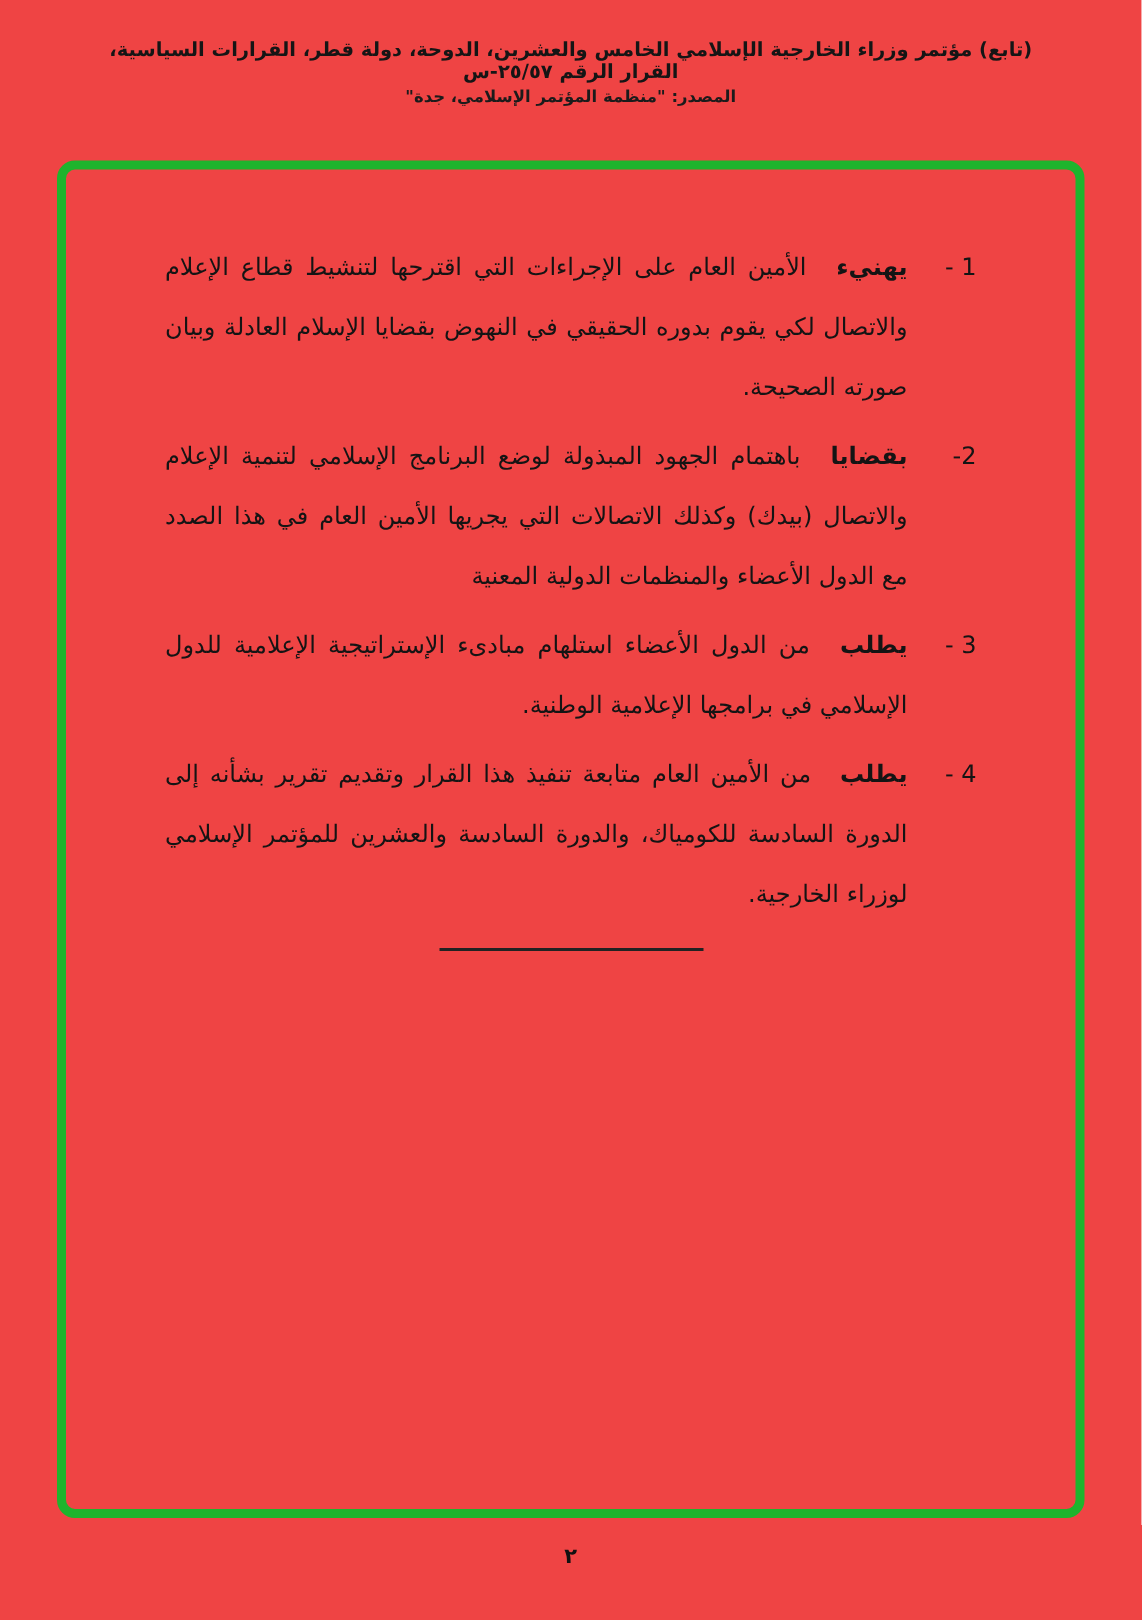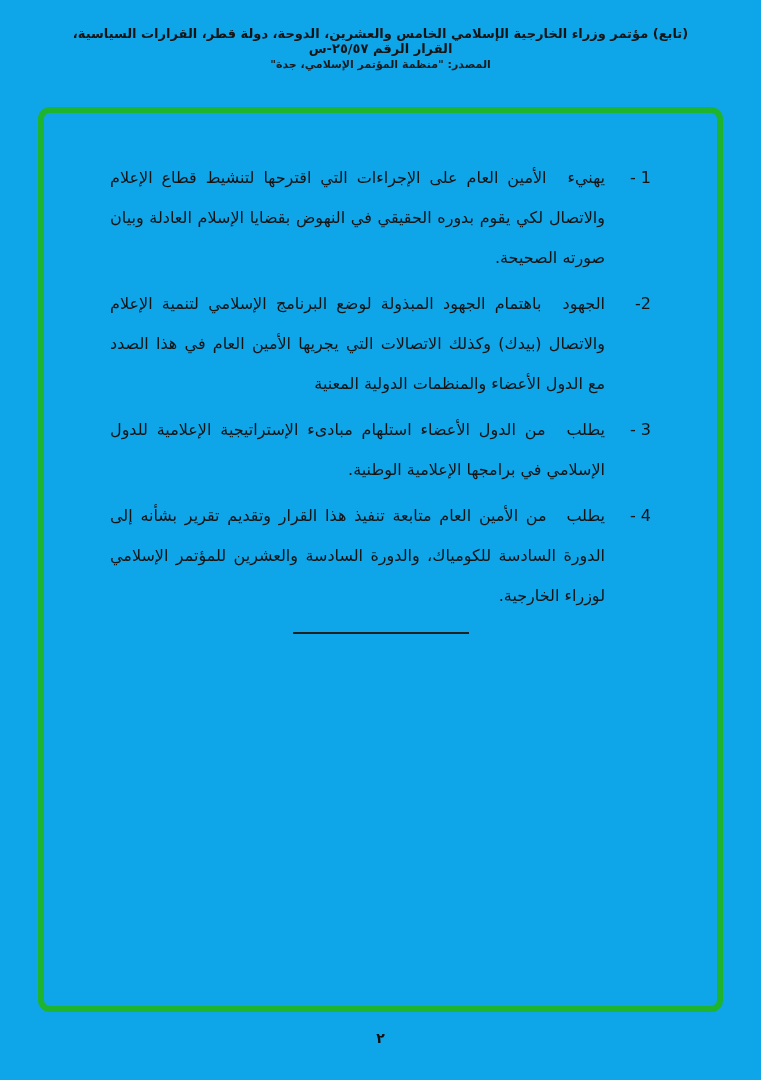--- a/index.html
+++ b/index.html
@@ -1,20 +1,20 @@
 <!DOCTYPE html>
 <html lang="ar"><head>
 <meta charset="utf-8">
 <style>
   * { margin:0; padding:0; box-sizing:border-box; }
   html,body { background:#ffffff; }
   .page {
     position:relative;
     width:761px; height:1080px;
-    background:#0ea5e9;
+    background:#ef4444;
     font-family:"DejaVu Sans", sans-serif;
     color:#111111;
     overflow:hidden;
   }
   .header-line1 {
     position:absolute; top:26px; left:70px; right:70px;
     direction:rtl; text-align:center;
     font-size:13px; font-weight:bold; color:#151515;
     letter-spacing:-0.2px;
   }
@@ -49,21 +49,21 @@
     color:#141414;
     white-space:nowrap;
   }
   .item-text {
     flex:1 1 auto;
     font-size:16px;
     line-height:40px;
     text-align:justify;
     color:#141414;
   }
-  .item-text .lead { font-weight:normal;margin-left:12px; }
+  .item-text .lead { font-weight:bold;margin-left:12px; }
   .end-rule {
     width:176px; height:2px;
     background:#222222;
     margin:16px auto 0 auto;
   }
   .page-number {
     position:absolute; top:1030px; left:0; right:0;
     text-align:center;
     font-size:14px; font-weight:bold; color:#111111;
   }
@@ -83,21 +83,21 @@
       <div class="item">
         <div class="item-num">1 -</div>
         <div class="item-text">
           <span class="lead">يهنيء</span><span> الأمين العام على الإجراءات التي اقترحها لتنشيط قطاع الإعلام والاتصال لكي يقوم بدوره الحقيقي في النهوض بقضايا الإسلام العادلة وبيان صورته الصحيحة.</span>
         </div>
       </div>
 
       <div class="item">
         <div class="item-num">2-</div>
         <div class="item-text">
-          <span class="lead">الجهود</span><span> باهتمام الجهود المبذولة لوضع البرنامج الإسلامي لتنمية الإعلام والاتصال (بيدك) وكذلك الاتصالات التي يجريها الأمين العام في هذا الصدد مع الدول الأعضاء والمنظمات الدولية المعنية</span>
+          <span class="lead">بقضايا</span><span> باهتمام الجهود المبذولة لوضع البرنامج الإسلامي لتنمية الإعلام والاتصال (بيدك) وكذلك الاتصالات التي يجريها الأمين العام في هذا الصدد مع الدول الأعضاء والمنظمات الدولية المعنية</span>
         </div>
       </div>
 
       <div class="item">
         <div class="item-num">3 -</div>
         <div class="item-text">
           <span class="lead">يطلب</span><span> من الدول الأعضاء استلهام مبادىء الإستراتيجية الإعلامية للدول الإسلامي في برامجها الإعلامية الوطنية.</span>
         </div>
       </div>
 

